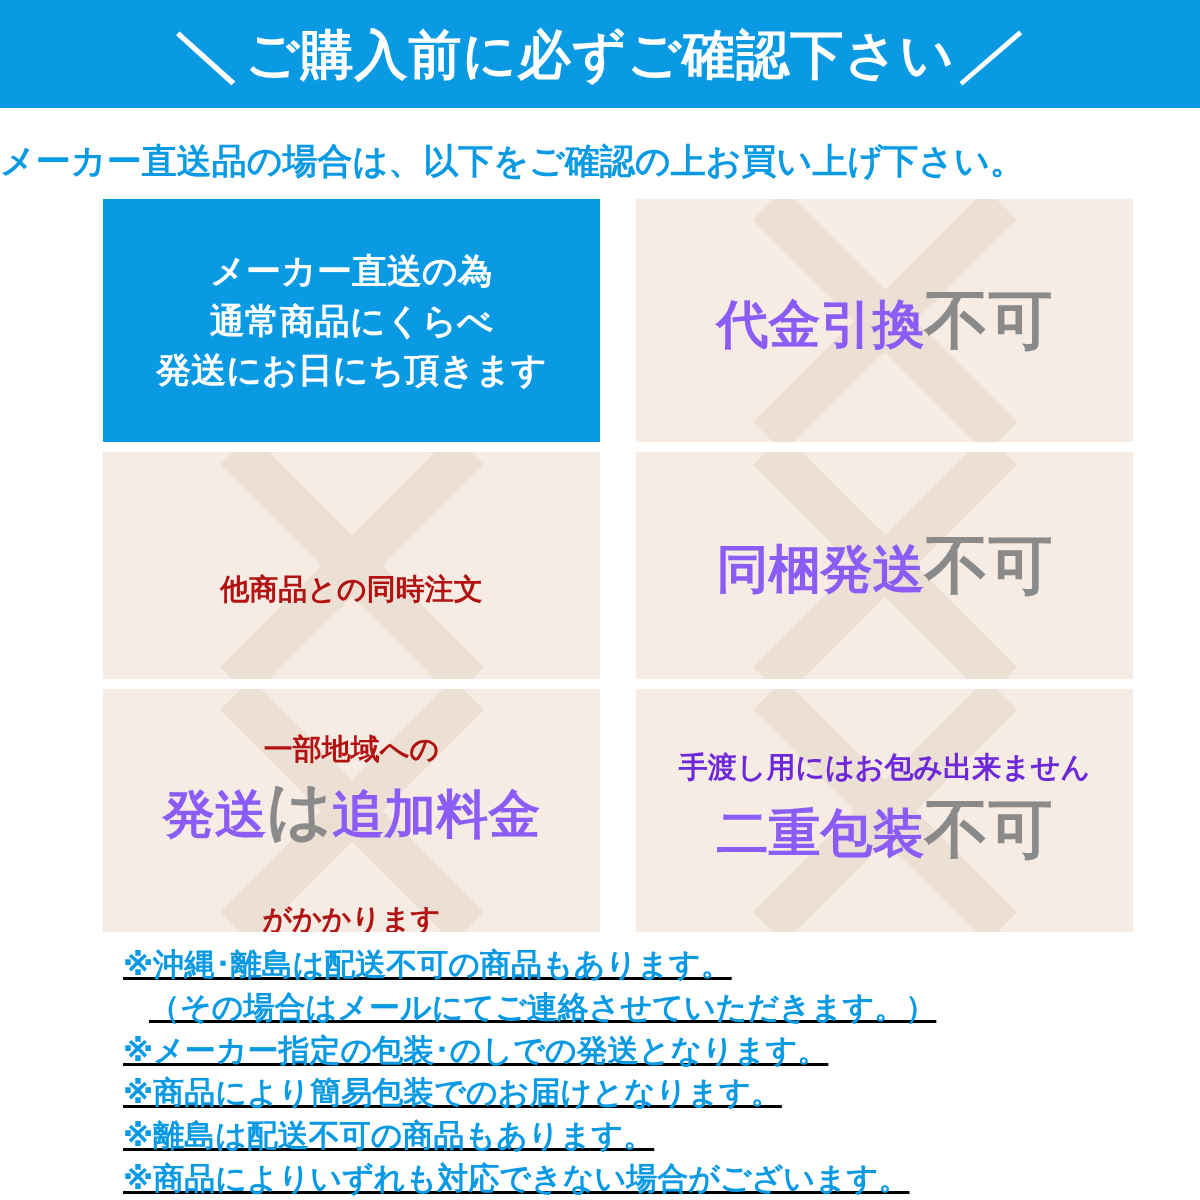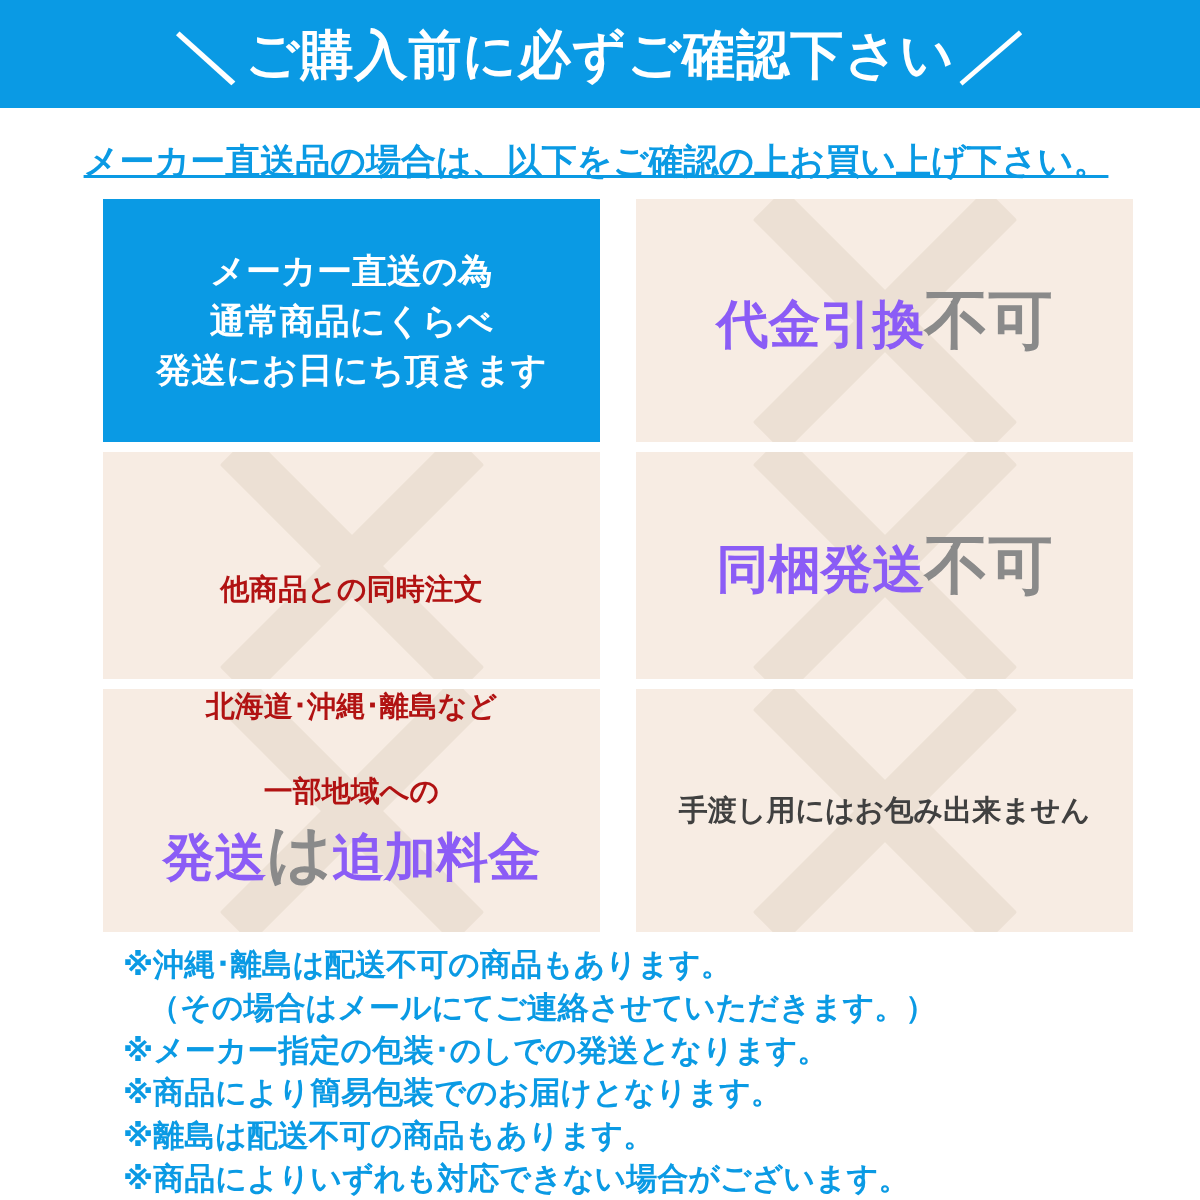--- a/index.html
+++ b/index.html
@@ -51,27 +51,25 @@
     font-weight: bold;
     line-height: 1;
     display: inline-block;
   }
   .slash.left  { transform: skewX(14deg); }
   .slash.right { transform: skewX(-14deg); }
 
   
   .lead {
     margin: 30px 8px 10px 0;
-    text-align: center;
     color: #0a9ae4;
     font-size: 35px;
     font-weight: bold;
     letter-spacing: 0px;
     white-space: nowrap;
-    text-decoration: underline;
   }
 
   
   .grid {
     width: 1030px;
     margin: 14px auto 0 auto;
     display: grid;
     grid-template-columns: 497px 497px;
     grid-template-rows: 243px 227px 243px;
     gap: 10px 36px;
@@ -144,33 +142,34 @@
   }
   .small-red {
     color: #b11212;
     font-weight: bold;
     font-size: 29px;
     white-space: nowrap;
     line-height: 1.3;
     margin-top: 48px;
   }
   .small-dark {
-    color: #404040;
+    color: #6d28d9;
     font-weight: bold;
     font-size: 29px;
     white-space: nowrap;
     line-height: 1.3;
   }
 
   
   .notes {
     width: 1030px;
     margin: 12px auto 0 auto;
     padding-left: 38px;
     box-sizing: border-box;
+    text-decoration: underline;
   }
   .note {
     color: #0a9ae4;
     font-size: 31px;
     font-weight: bold;
     line-height: 1.38;
     white-space: nowrap;
   }
   .note.indent {
     padding-left: 26px;
@@ -234,36 +233,38 @@
         </div>
       </div>
     </div>
 
     <div class="box">
       <div class="xmark">
           <span class="a"></span>
           <span class="b"></span>
         </div>
       <div class="box-content">
-        <div class="small-red">北海道･沖縄･離島など</div>
         <div class="small-red">一部地域への</div>
         <div>
           <span class="big-red">発送</span><span class="big-gray">は</span><span class="big-red">追加料金</span>
         </div>
         <div class="small-red">がかかります</div>
       </div>
     </div>
 
     <div class="box">
       <div class="xmark">
           <span class="a"></span>
           <span class="b"></span>
         </div>
       <div class="box-content">
         <div class="small-dark">手渡し用にはお包み出来ません</div>
+        <div>
+          <span class="big-red">二重包装</span><span class="big-gray">不可</span>
+        </div>
       </div>
     </div>
 
   </div>
 
   <div class="notes">
     <div class="note">※沖縄･離島は配送不可の商品もあります。</div>
     <div class="note indent">（その場合はメールにてご連絡させていただきます。）</div>
     <div class="note">※メーカー指定の包装･のしでの発送となります。</div>
     <div class="note">※商品により簡易包装でのお届けとなります。</div>

